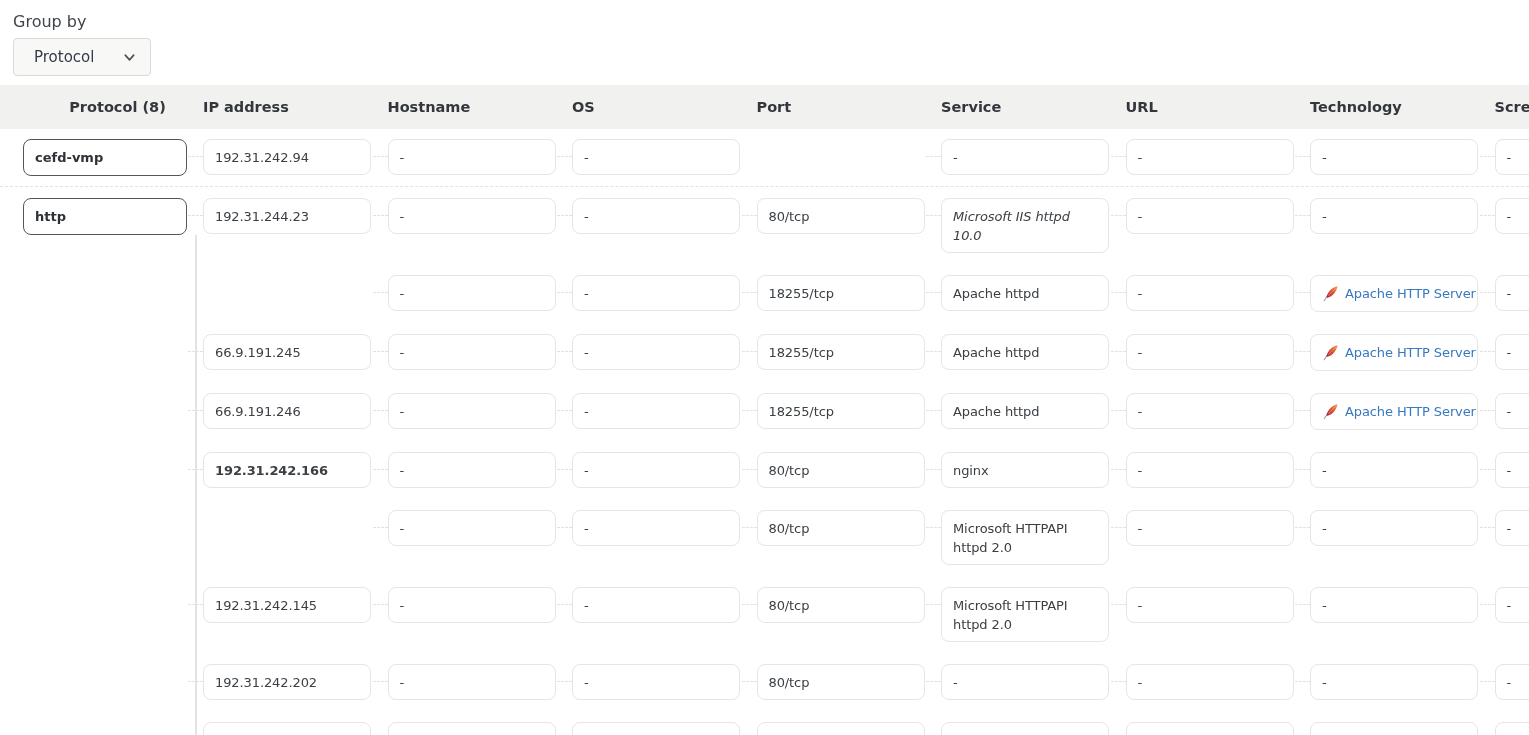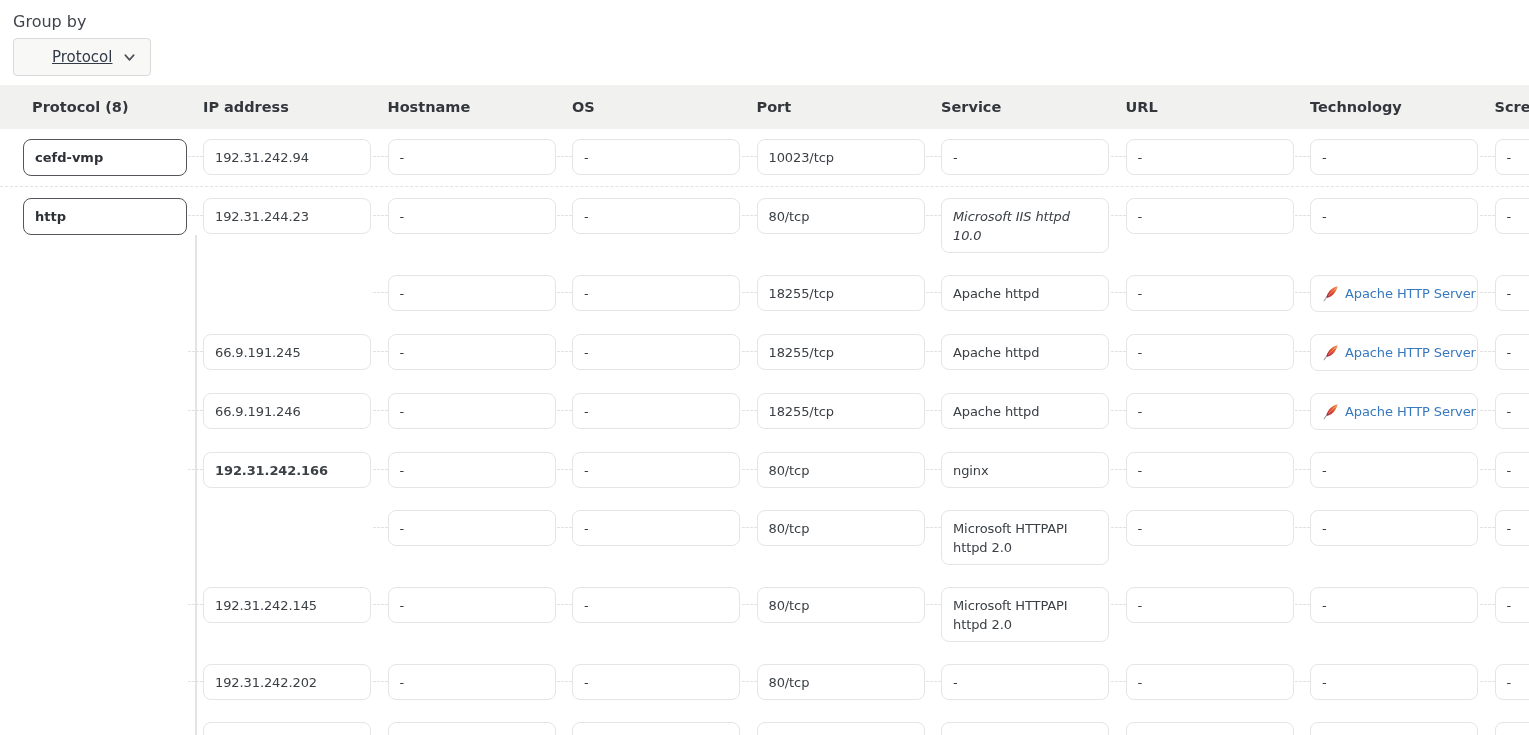--- a/index.html
+++ b/index.html
@@ -14,38 +14,37 @@
   .groupby-label {
     margin: 12px 0 0 13px;
     font-size: 16px; color: #40454c;
   }
   .groupby-select {
     margin: 7px 0 0 13px;
     width: 138px; height: 38px; box-sizing: border-box;
     background: #f8f8f7;
     border: 1px solid #d9d9d9; border-radius: 4px;
     display: flex; align-items: center; justify-content: space-between;
-    padding: 0 13px 0 38px;
+    padding: 0 13px 0 20px;
     font-size: 15px; color: #333a47;
     cursor: pointer;
-    text-decoration: underline;
   }
   .chev { width: 15px; height: 15px; flex: 0 0 auto; }
 
   
   .thead {
     margin-top: 9px; height: 44px; width: 1700px;
     background: #f1f1f0;
     display: grid;
     grid-template-columns: 203px repeat(8, 184.5px);
     align-items: center;
     font-weight: bold; font-size: 14.5px; color: #33373c;
   }
   .th { white-space: nowrap; }
-  .th-first { padding-left: 32px; }
+  .th-first { padding-left: 32px; text-align: center; }
 
   
   .tsection {
     display: grid;
     grid-template-columns: 203px repeat(8, 184.5px);
     row-gap: 22px;
     position: relative;
     width: 1679px;
   }
   .sec-first { padding-top: 10px; padding-bottom: 10px; border-bottom: 1px dashed #e2e2e2; }
@@ -119,21 +118,20 @@
     <div class="th">URL</div>
     <div class="th">Technology</div>
     <div class="th">Screenshot</div>
   </div>
 <div id="table-body">
     <div class="tsection sec-first">
       <div class="group-cell">cefd-vmp</div>
       <div class="cell" style="grid-area: 1 / 2;">192.31.242.94</div>
       <div class="cell" style="grid-area: 1 / 3;">-</div>
       <div class="cell" style="grid-area: 1 / 4;">-</div>
-      <div class="cell" style="grid-area: 1 / 5;">10023/tcp</div>
       <div class="cell" style="grid-area: 1 / 6;">-</div>
       <div class="cell" style="grid-area: 1 / 7;">-</div>
       <div class="cell" style="grid-area: 1 / 8;">-</div>
       <div class="cell" style="grid-area: 1 / 9;">-</div>
     </div>
     <div class="tsection sec-rest">
       <div class="tree-line"></div>
       <div class="group-cell">http</div>
       <div class="cell" style="grid-area: 1 / 2;">192.31.244.23</div>
       <div class="cell" style="grid-area: 1 / 3;">-</div>

